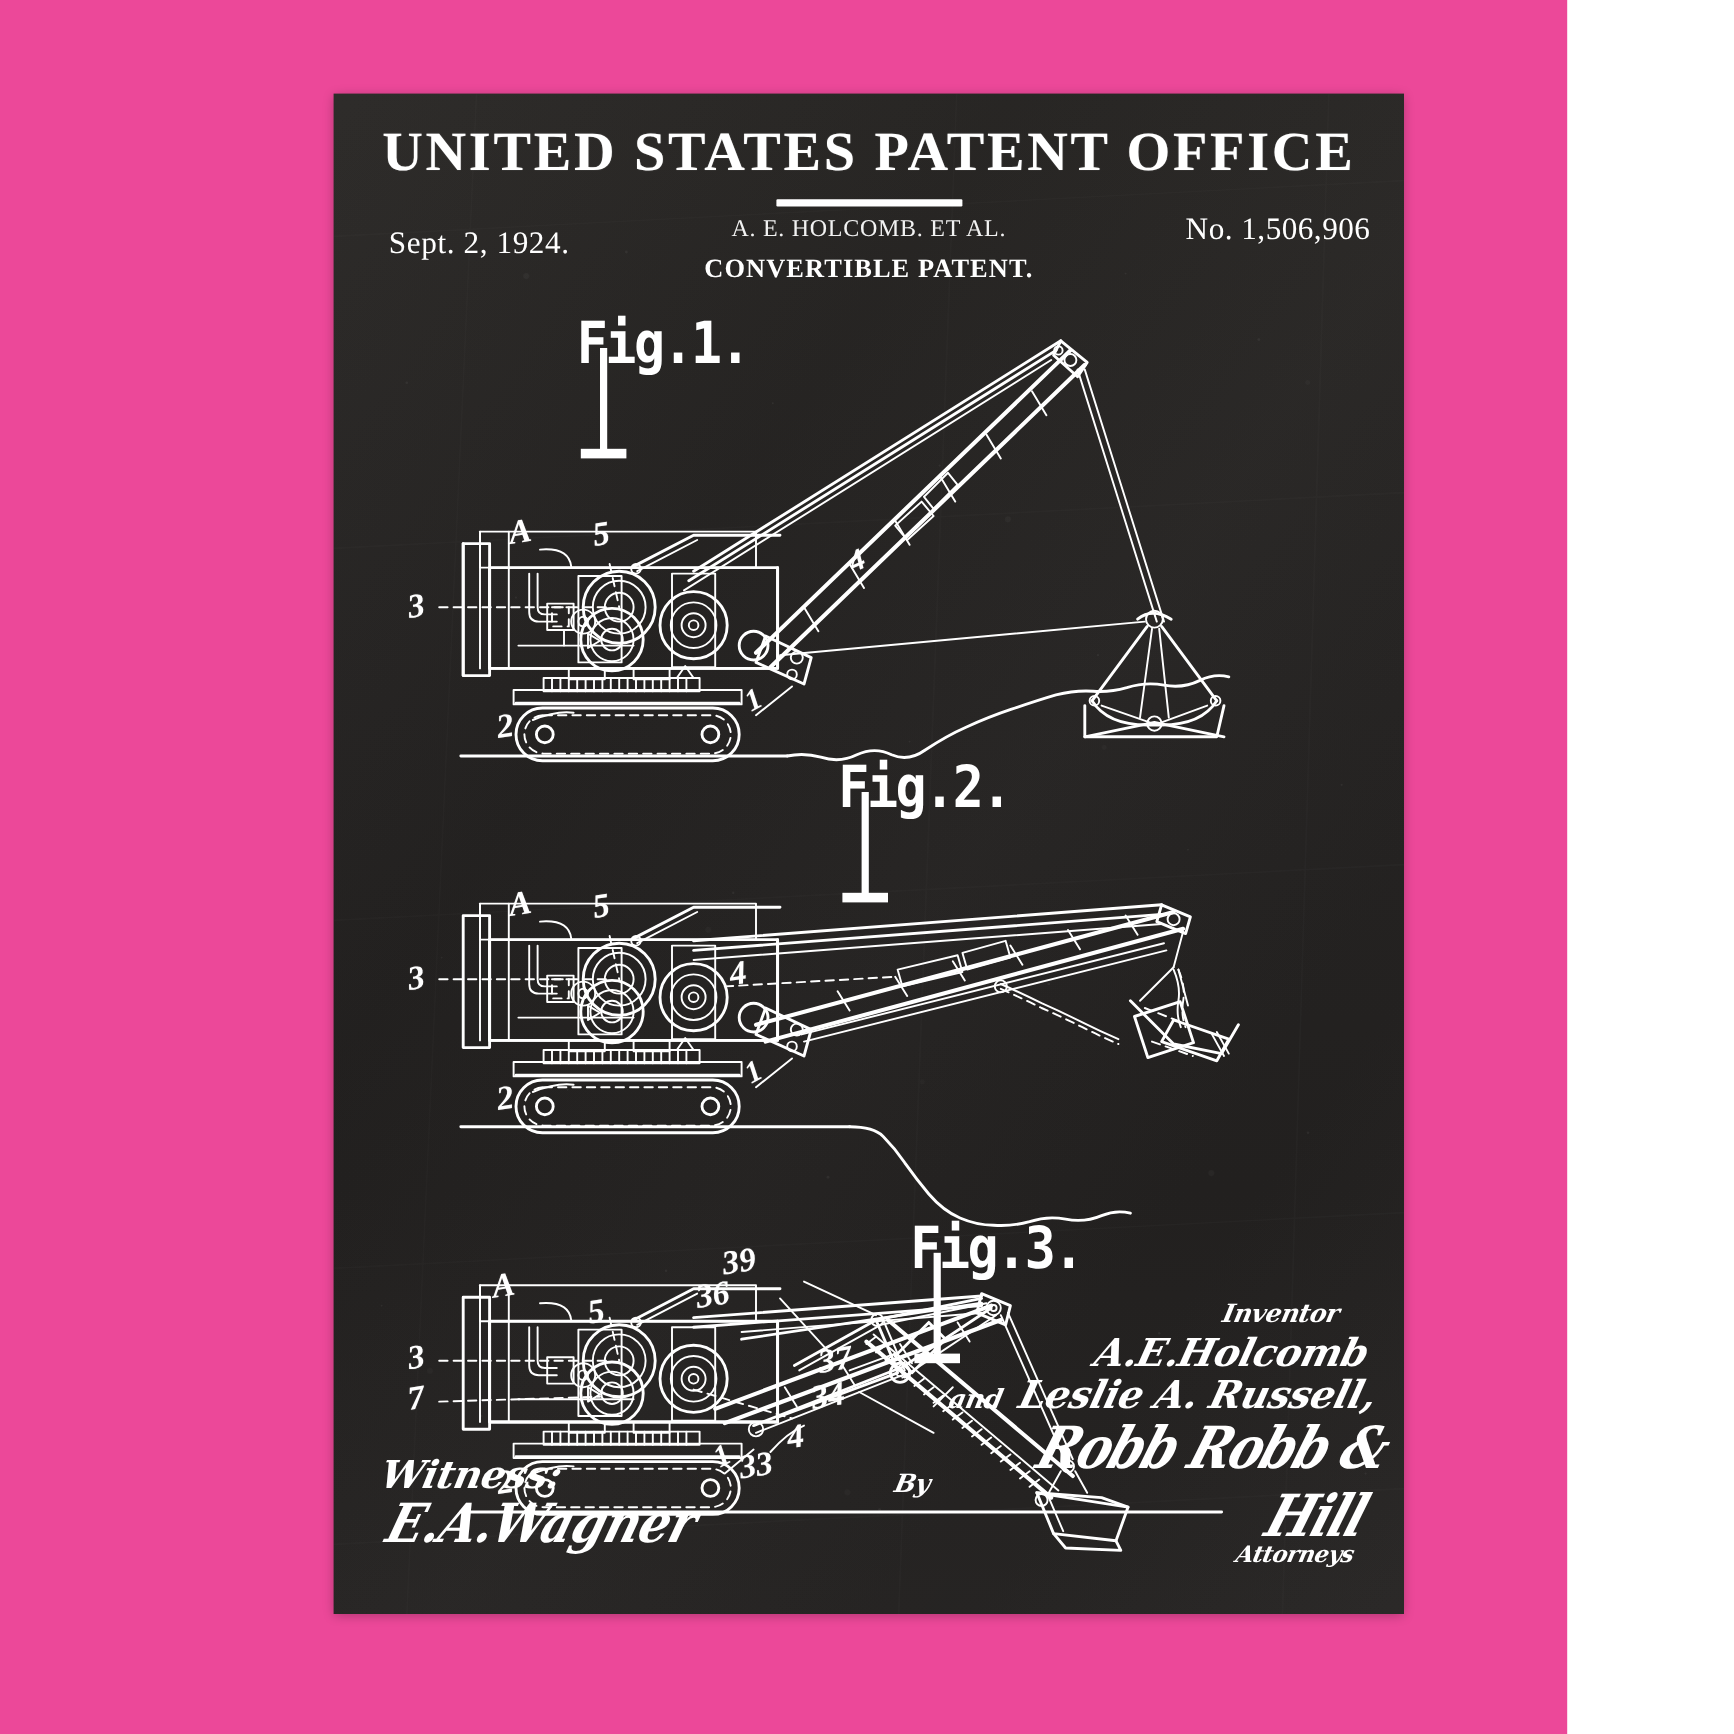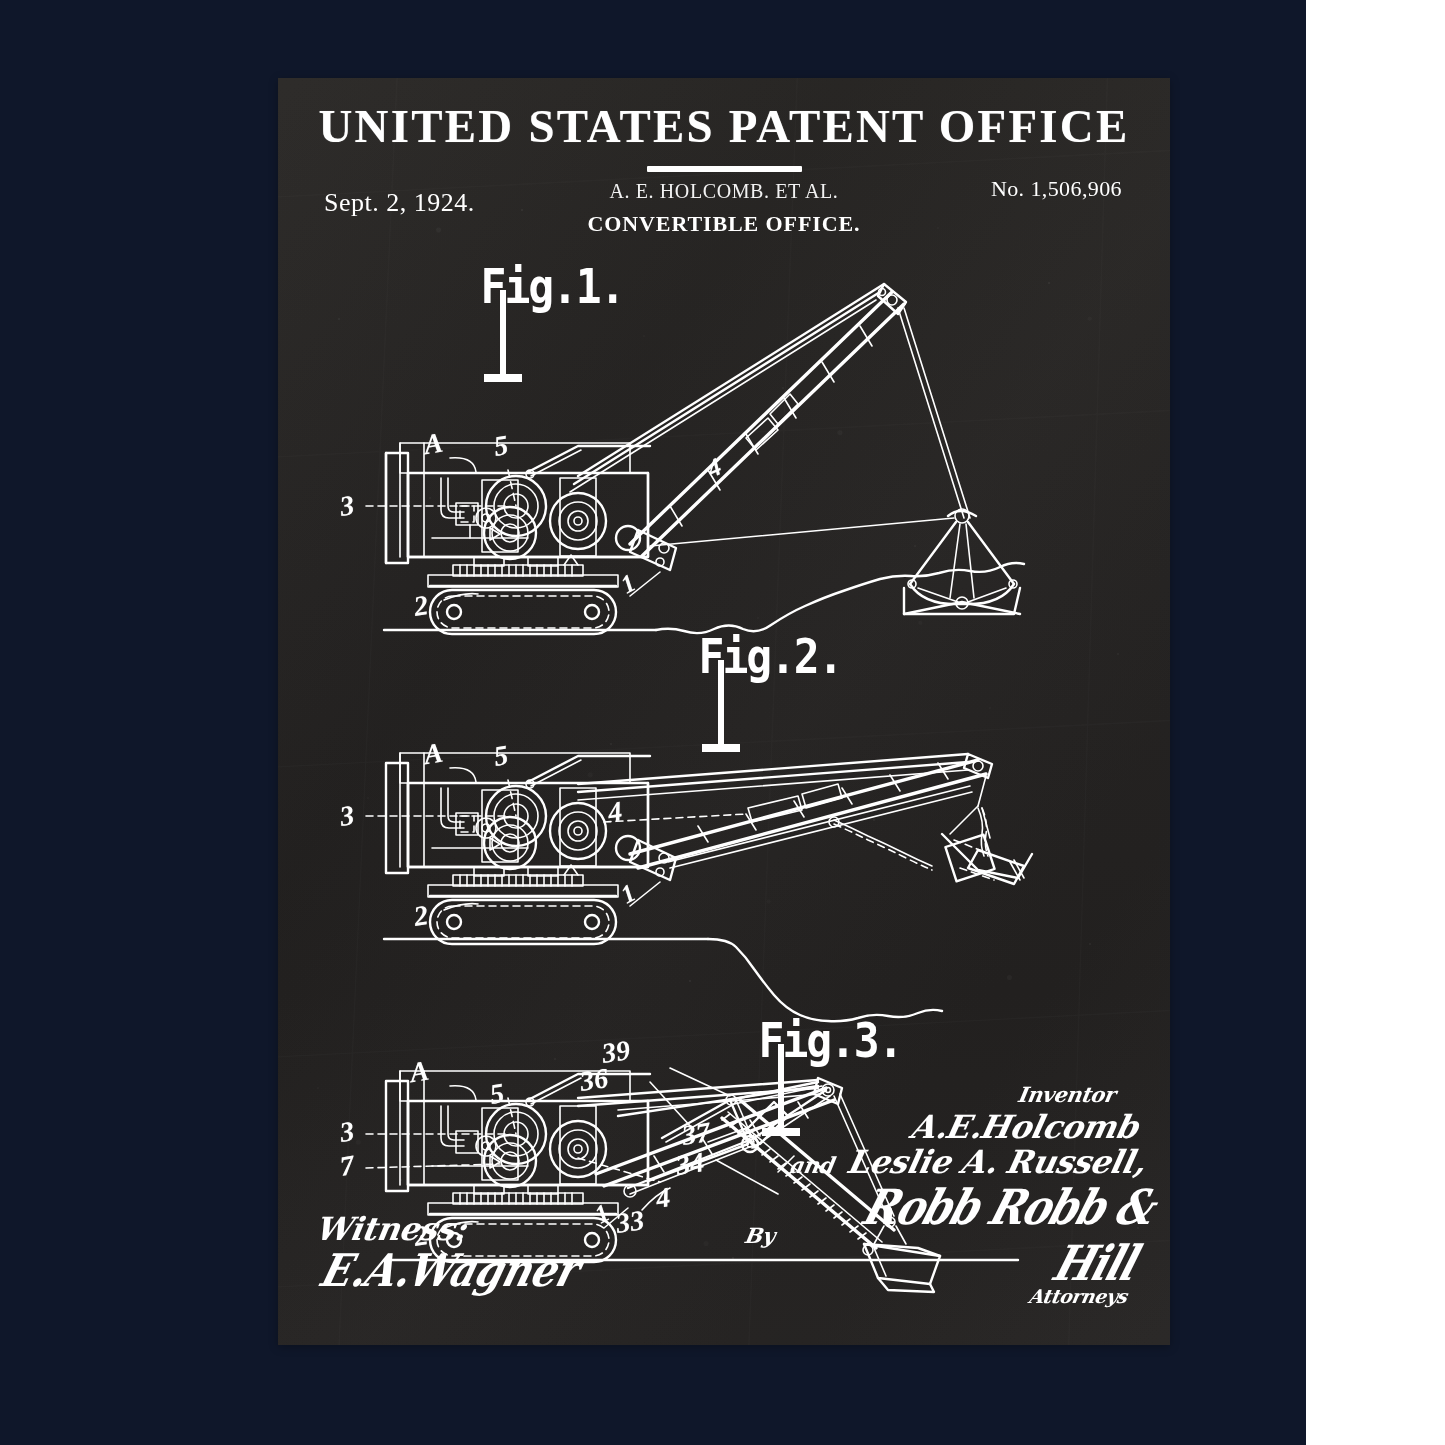--- a/index.html
+++ b/index.html
@@ -1,18 +1,18 @@
 <!DOCTYPE html>
 <html><head>
 <meta charset="utf-8">
 <style>
   html,body{margin:0;padding:0;background:#ffffff;}
   body{width:1445px;height:1445px;overflow:hidden;font-family:"Liberation Serif",serif;}
 
-  #stage{position:relative;width:1306px;height:1445px;background:#0f172a;}
+  #stage{position:relative;width:1306px;height:1445px;background:#ec4899;}
 
   
   #poster{
     position:absolute;left:278px;top:78px;width:892px;height:1267px;
     background:
       radial-gradient(circle at 18% 12%, rgba(255,255,255,.035) 0 2px, transparent 3px),
       radial-gradient(circle at 63% 28%, rgba(255,255,255,.030) 0 2px, transparent 3px),
       radial-gradient(circle at 35% 55%, rgba(255,255,255,.025) 0 2px, transparent 3px),
       radial-gradient(circle at 82% 71%, rgba(255,255,255,.030) 0 2px, transparent 3px),
       radial-gradient(circle at 9% 84%, rgba(255,255,255,.025) 0 2px, transparent 3px),
@@ -34,21 +34,21 @@
     font-family:"Liberation Serif",serif;font-weight:bold;font-size:46px;
     letter-spacing:2.2px;margin-top:22px;
     text-shadow:0 0 1px rgba(255,255,255,.35);
     transform:scaleX(1.02);
   }
   #rule{width:155px;height:6px;background:#fff;margin:13px auto 0;border-radius:1px;}
 
   #meta{position:absolute;left:0;right:0;top:98px;height:30px;}
   #pdate{position:absolute;left:46px;top:0;font-size:26px;color:#fff;letter-spacing:.5px;margin-top:12px;}
   #pinv{position:absolute;left:0;right:0;top:4px;text-align:center;font-size:20px;color:#f2f2f2;letter-spacing:.6px;}
-  #pnum{position:absolute;right:48px;top:0;font-size:22px;color:#fff;letter-spacing:.4px;}
+  #pnum{position:absolute;right:28px;top:0;font-size:26px;color:#fff;letter-spacing:.4px;}
   #ptitle{position:absolute;left:0;right:0;top:133px;text-align:center;font-size:22px;font-weight:bold;color:#fff;letter-spacing:.9px;}
 
   
   .figcap{
     position:absolute;color:#fff;font-family:"DejaVu Sans Mono",monospace;
     font-weight:bold;font-size:41px;letter-spacing:-2px;
     transform:scaleY(1.18) scaleX(1.05);
   }
 
   
@@ -134,21 +134,21 @@
 
     <div id="hdr">
       <div id="office-title">UNITED STATES PATENT OFFICE</div>
       <div id="rule"></div>
     </div>
     <div id="meta">
       <div id="pdate">Sept. 2, 1924.</div>
       <div id="pinv">A. E. HOLCOMB. ET AL.</div>
       <div id="pnum">No. 1,506,906</div>
     </div>
-    <div id="ptitle">CONVERTIBLE OFFICE.</div>
+    <div id="ptitle">CONVERTIBLE PATENT.</div>
 
     <svg width="892" height="1267" viewBox="0 0 892 1267" style="position:absolute;left:0;top:0">
 
       <g>
 
         <path class="ln med" d="M106 552 L 378 552"></path>
         <path class="ln med" d="M378 552 q 14 -3 28 1 q 16 5 30 -2 q 15 -7 29 0 q 14 6 28 -4
                                   q 18 -12 34 -19 q 20 -9 38 -15 q 20 -7 37 -12 q 16 -4 31 -3
                                   q 14 1 28 -3 q 16 -5 31 -2 q 16 3 30 -4 q 12 -6 24 -3"></path>
 

